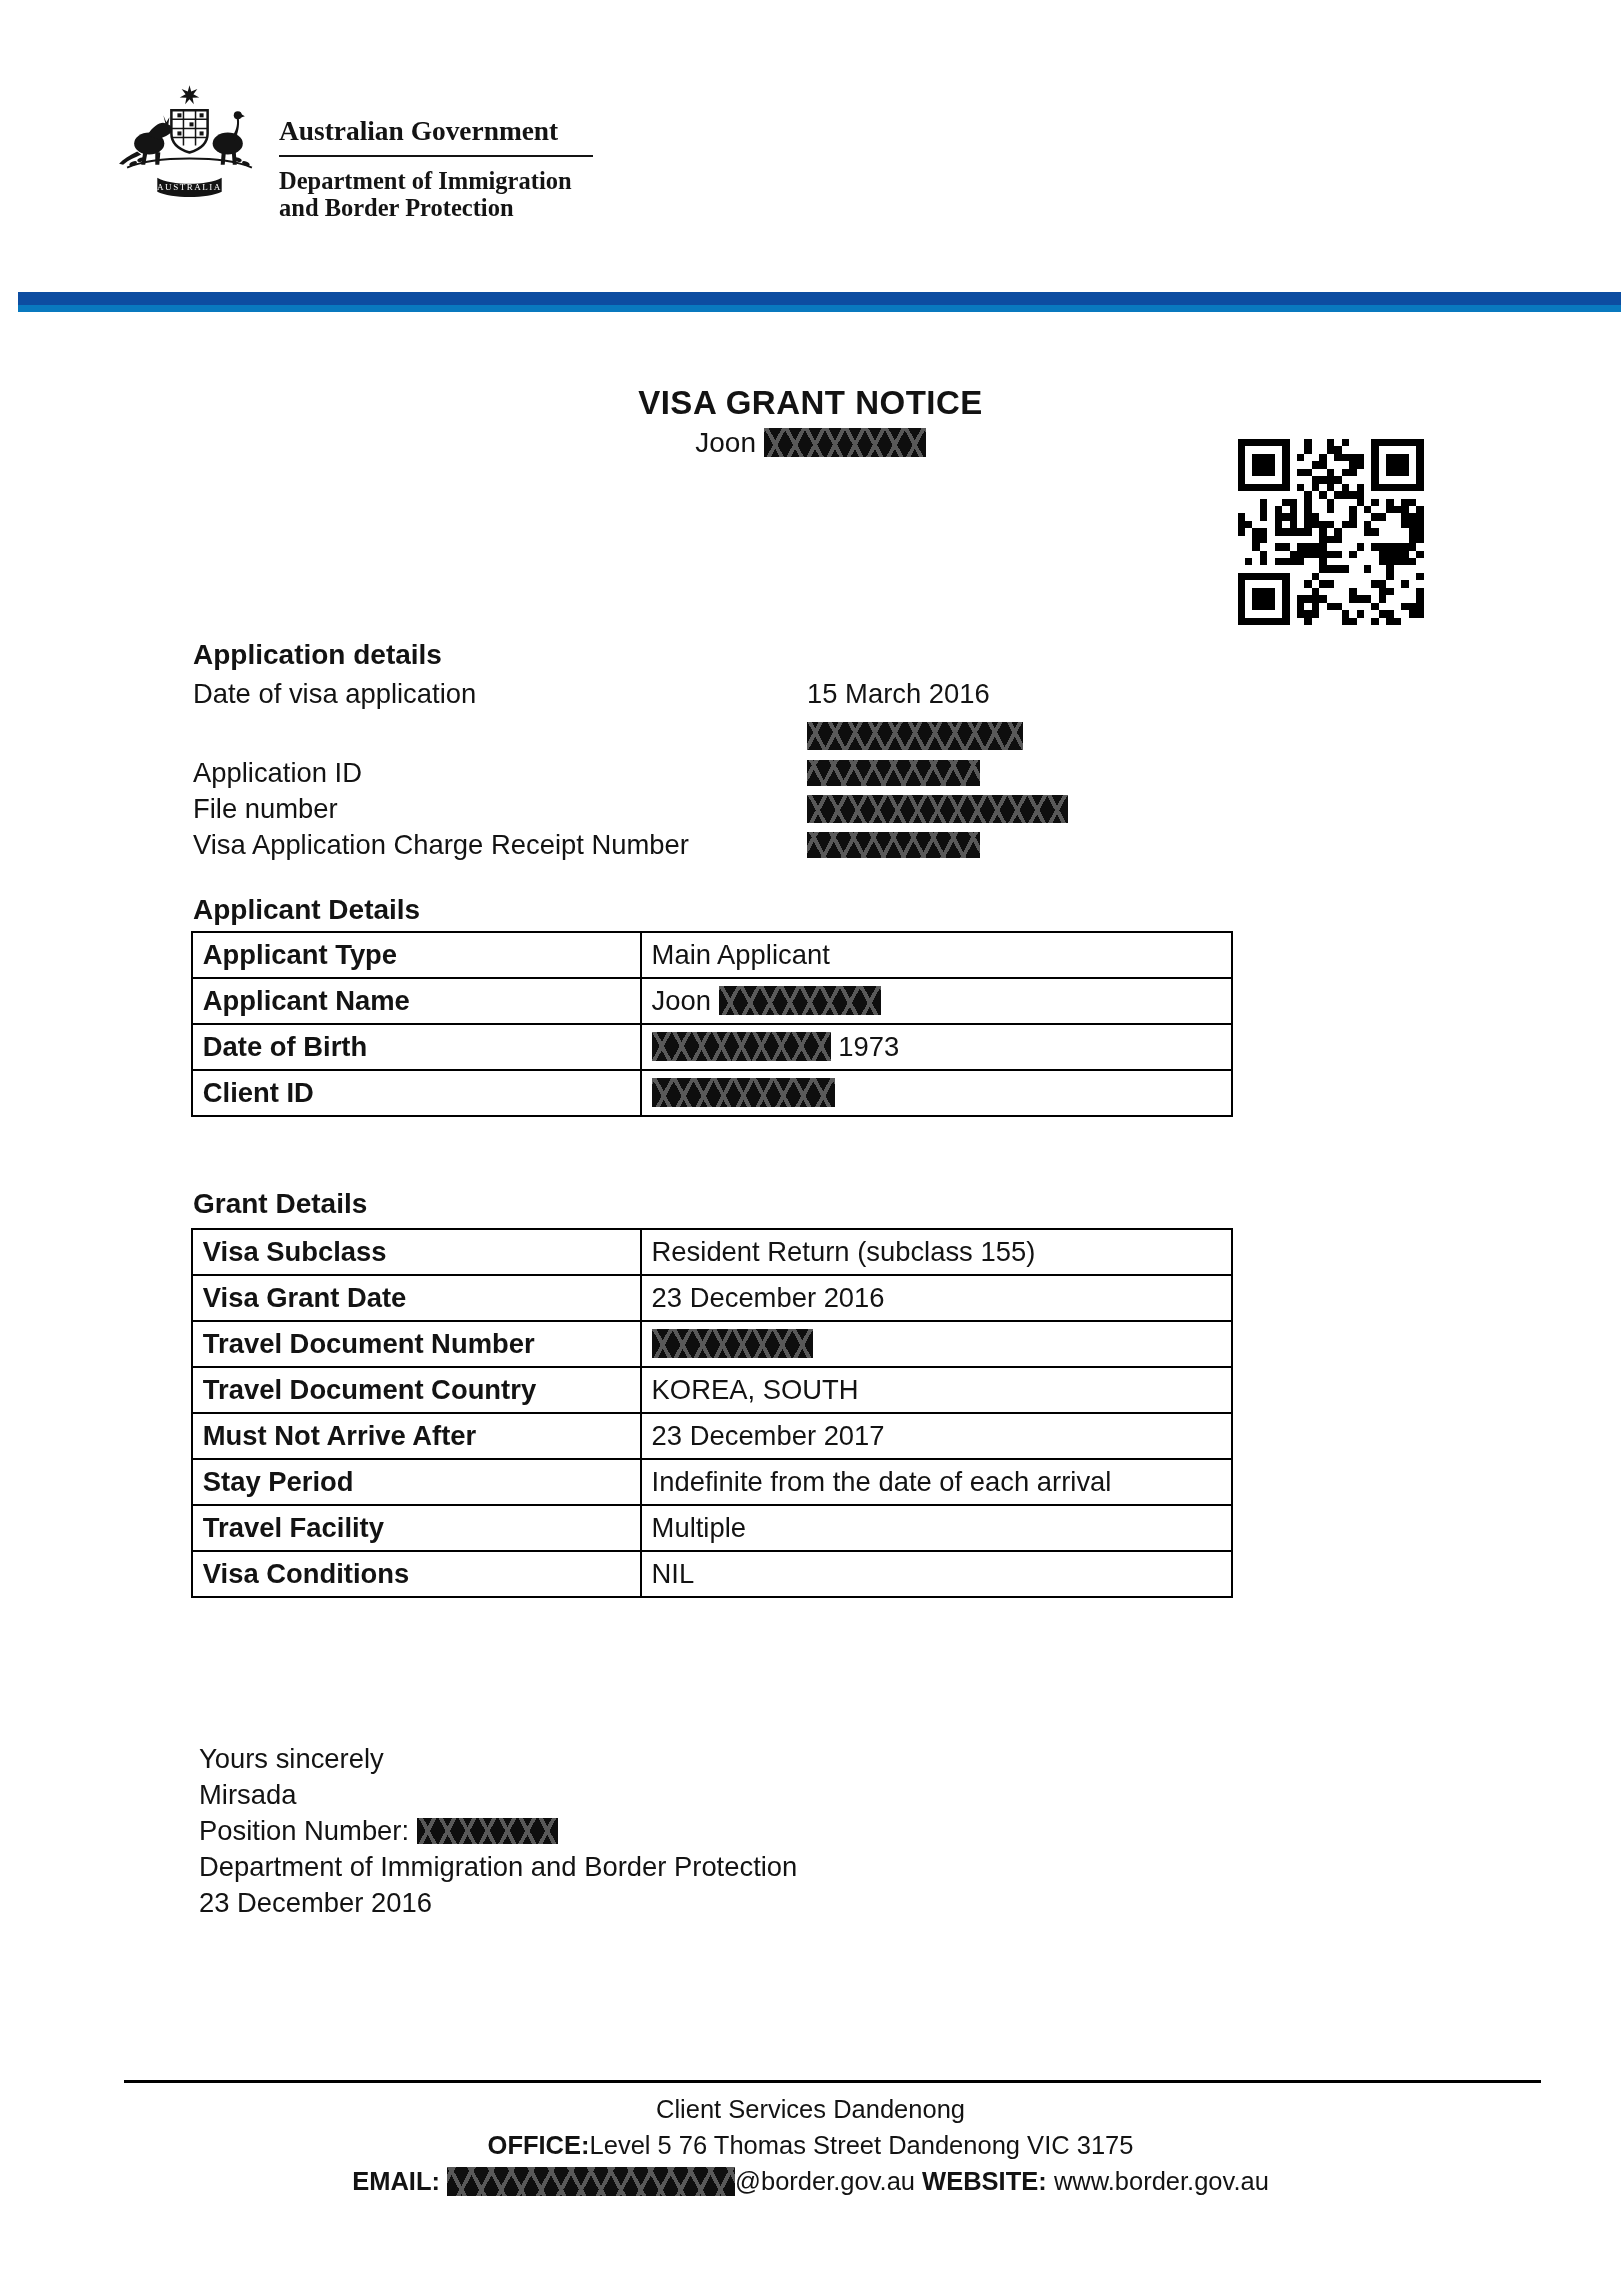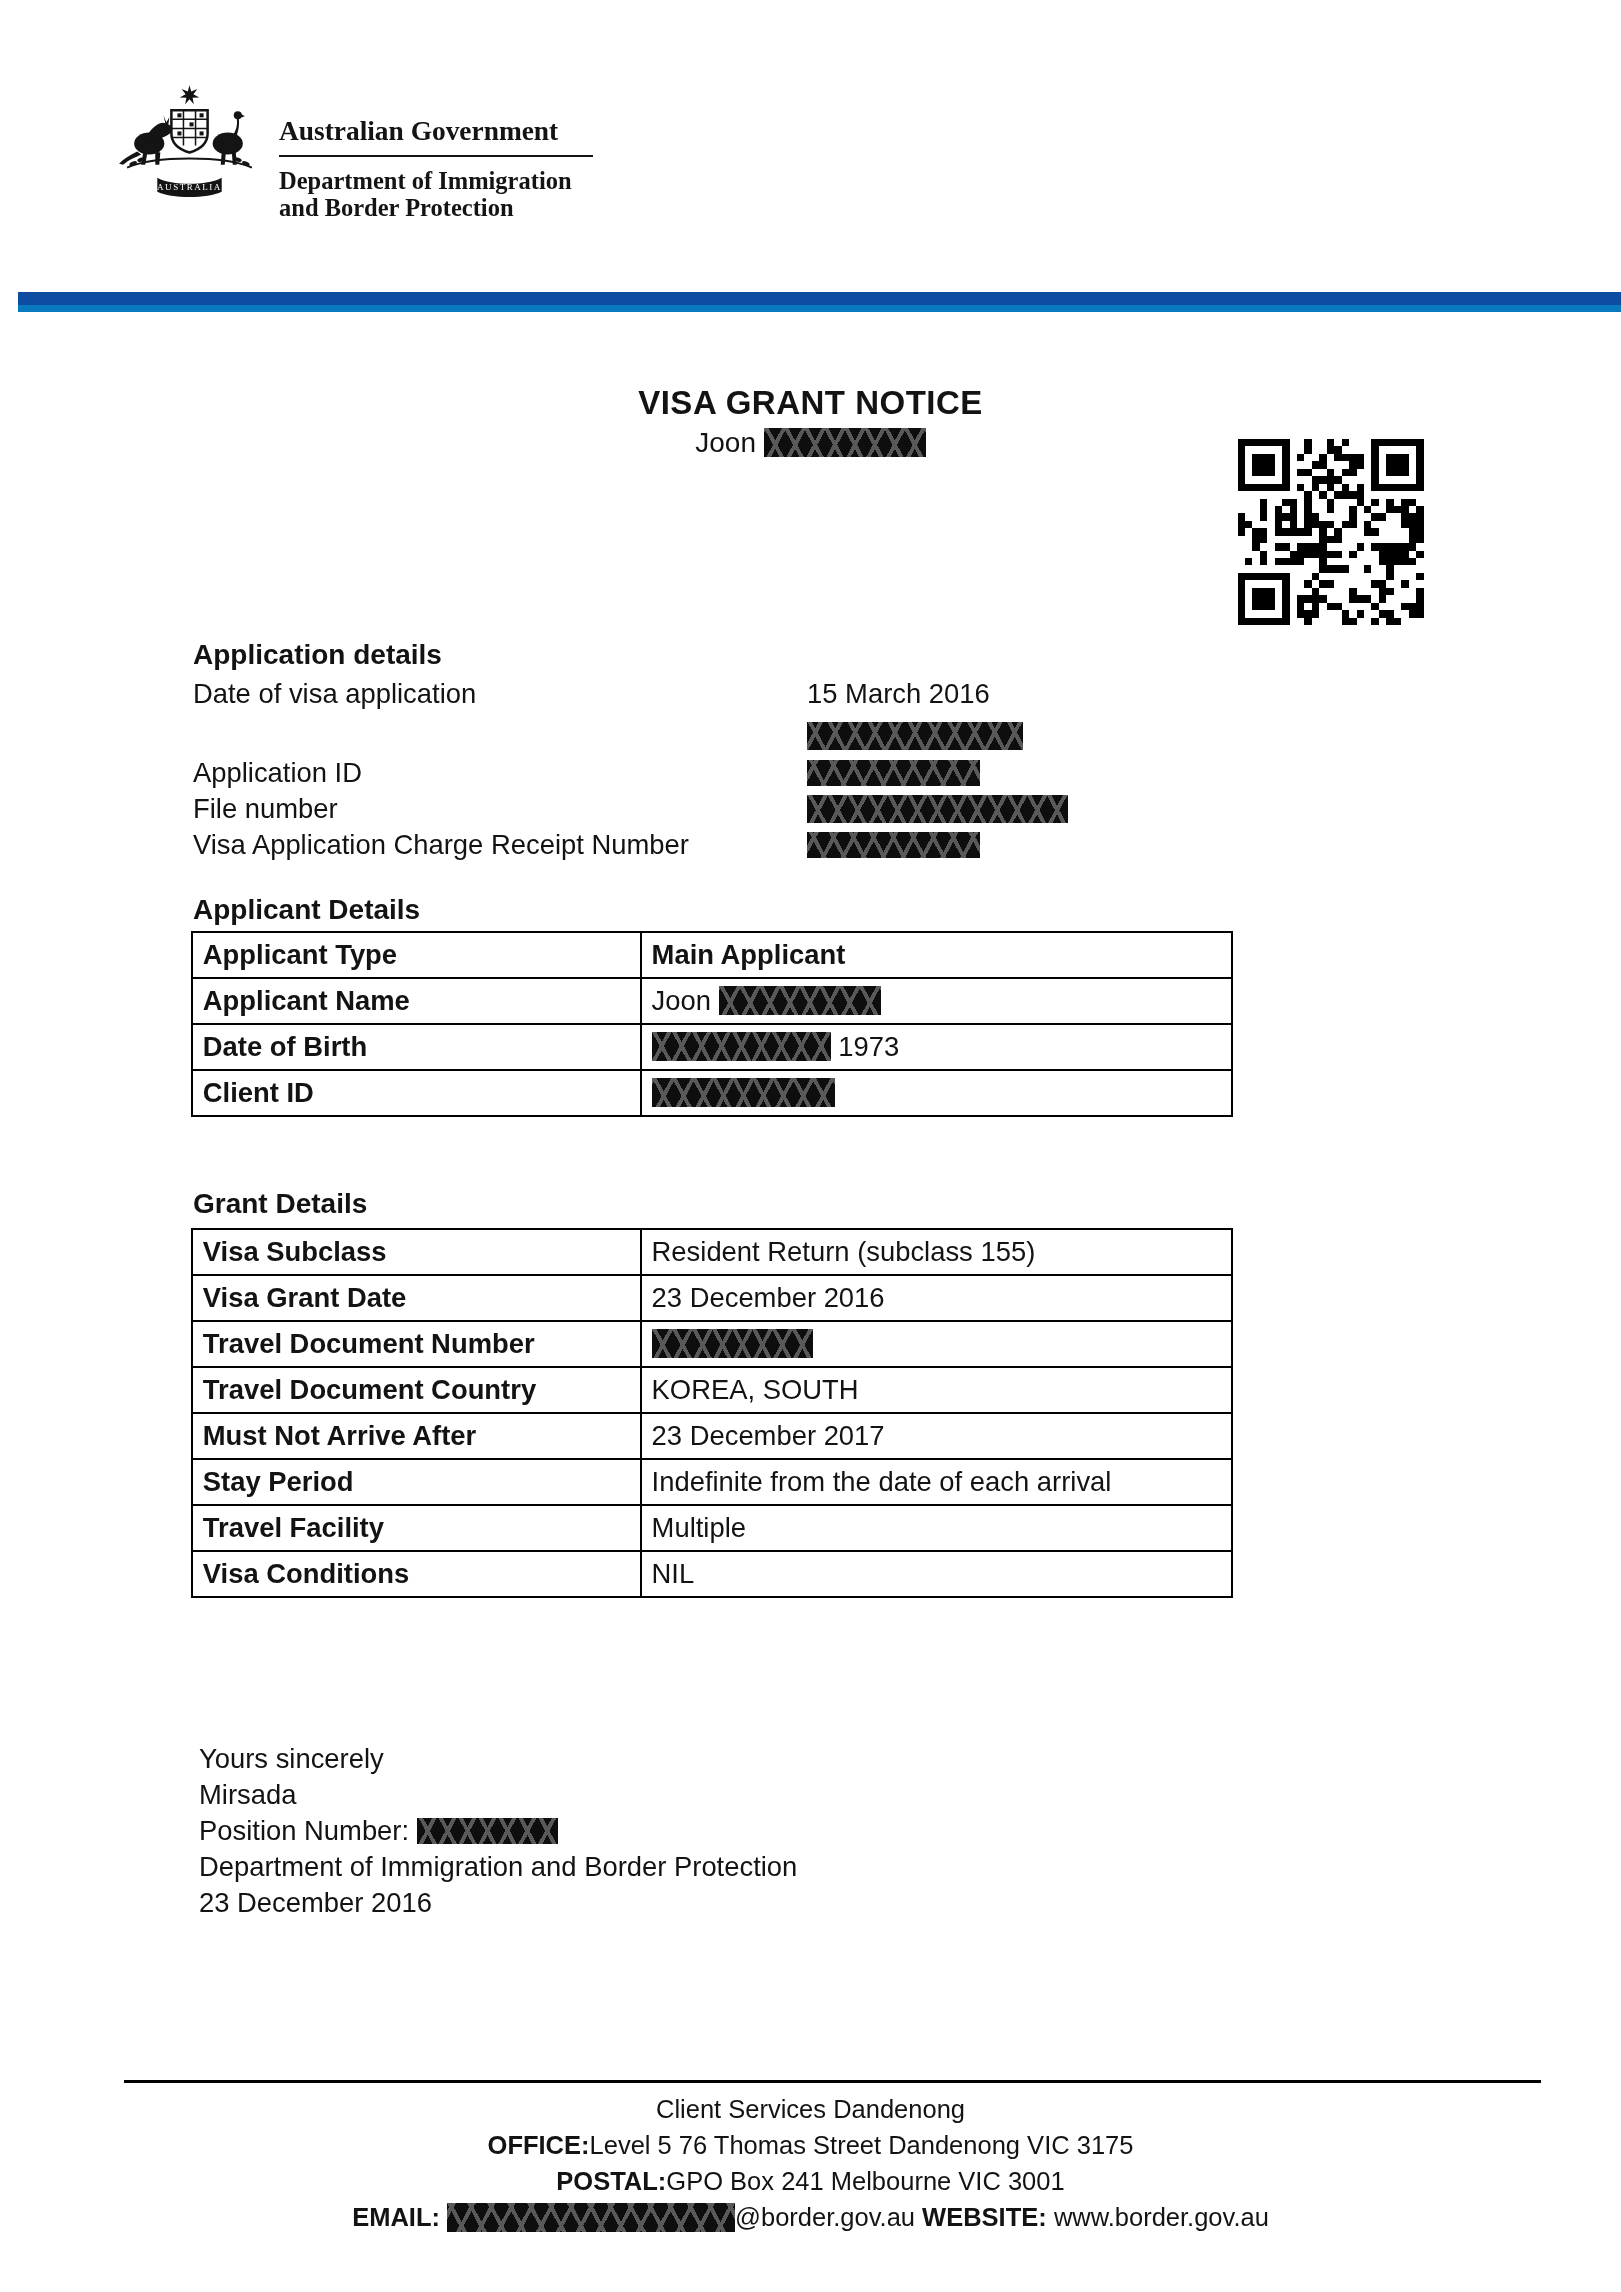--- a/index.html
+++ b/index.html
@@ -60,21 +60,21 @@
     font-size:27.4px;
   }
   .tbl{border:2.9px solid #000;}
   .tbl td{
     border:2px solid #000;
     padding:0 0 0 9.8px;vertical-align:middle;
     overflow:hidden;white-space:nowrap;
   }
   .tbl td.lbl{font-weight:bold;width:437px;}
   .tbl tr{height:46px;}
-  .tbl .bold{font-weight:bold;}
+  .tbl .bold{font-weight:normal;}
   
   .signature{
     position:absolute;left:199px;top:1741px;
     font-size:27.4px;line-height:36px;
   }
   
   .footer-rule{position:absolute;left:124px;top:2080px;width:1417px;height:2.9px;background:#000;}
   .footer{
     position:absolute;left:0;top:2091px;width:1621px;
     text-align:center;font-size:25.5px;line-height:36px;color:#131313;
@@ -524,18 +524,17 @@
     <div>Mirsada</div>
     <div><span>Position Number:</span> <span class="redact" style="width:141px;height:26.5px"></span></div>
     <div>Department of Immigration and Border Protection</div>
     <div>23 December 2016</div>
   </div>
 
   <div class="footer-rule"></div>
   <div class="footer">
     <div>Client Services Dandenong</div>
     <div><b>OFFICE:</b><span>Level 5 76 Thomas Street Dandenong VIC 3175</span></div>
-    <div><b>POSTAL:</b><span>GPO Box 241 Melbourne VIC 3001</span></div>
     <div><b>EMAIL:</b> <span class="redact" style="width:288px;height:29px"></span><span>@border.gov.au</span> <b>WEBSITE:</b> <span>www.border.gov.au</span></div>
   </div>
 
 </div>
 
 
 </body></html>

